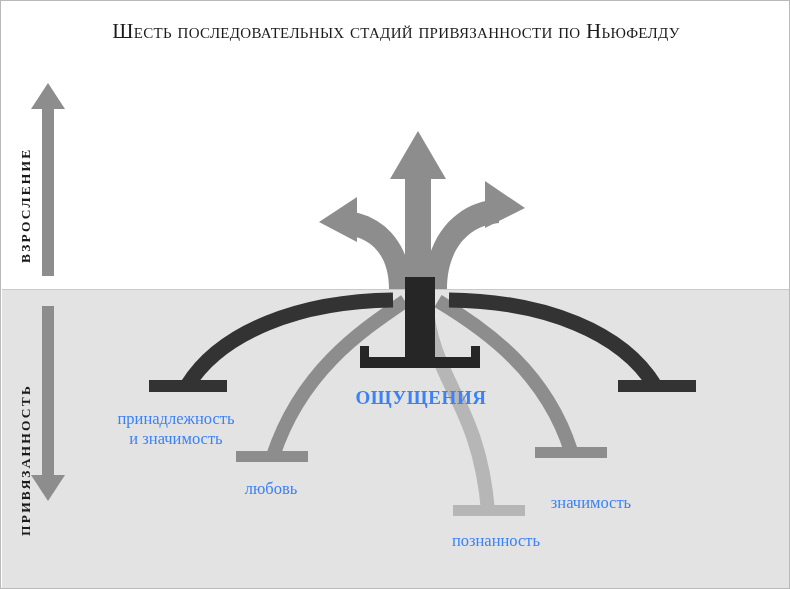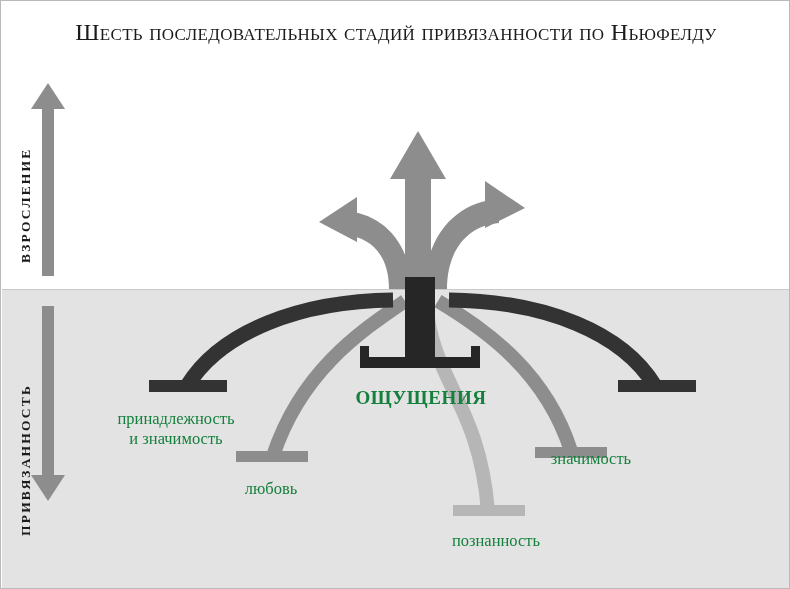--- a/index.html
+++ b/index.html
@@ -19,21 +19,21 @@
     box-sizing: border-box;
     overflow: hidden;
   }
   
   .title {
     position: absolute;
     top: 18px;
     left: 0;
     width: 790px;
     text-align: center;
-    font-size: 24px;
+    font-size: 21px;
     letter-spacing: 0.3px;
     color: #1b1b1b;
     font-variant: small-caps;
     font-family: "Liberation Serif", serif;
   }
   
   .band-top {
     position: absolute;
     left: 1px; top: 60px;
     width: 788px; height: 228px;
@@ -69,37 +69,37 @@
   
   svg.diagram {
     position: absolute;
     left: 0; top: 0;
     width: 790px; height: 589px;
   }
   
   .cap {
     position: absolute;
     font-size: 16.5px;
-    color: #15803d;
+    color: #3b82f6;
     text-align: center;
     line-height: 1.22;
     font-family: "Liberation Serif", serif;
     white-space: pre-line;
   }
   #cap-center {
     left: 330px; top: 385px;
     width: 180px;
     font-size: 19px;
     font-weight: bold;
     letter-spacing: 0.6px;
   }
   #cap-belonging { left: 75px; top: 408px; width: 200px; }
   #cap-love      { left: 205px; top: 478px; width: 130px; }
   #cap-known     { left: 405px; top: 530px; width: 180px; }
-  #cap-matter    { left: 505px; top: 448px; width: 170px; }
+  #cap-matter    { left: 505px; top: 492px; width: 170px; }
   #cap-similar   { left: 585px; top: 411px; width: 150px; }
 </style>
 </head>
 <body>
 
 <div id="stage">
 
   <div class="band-top"></div>
   <div class="band-bottom"></div>
   <div class="divider"></div>

